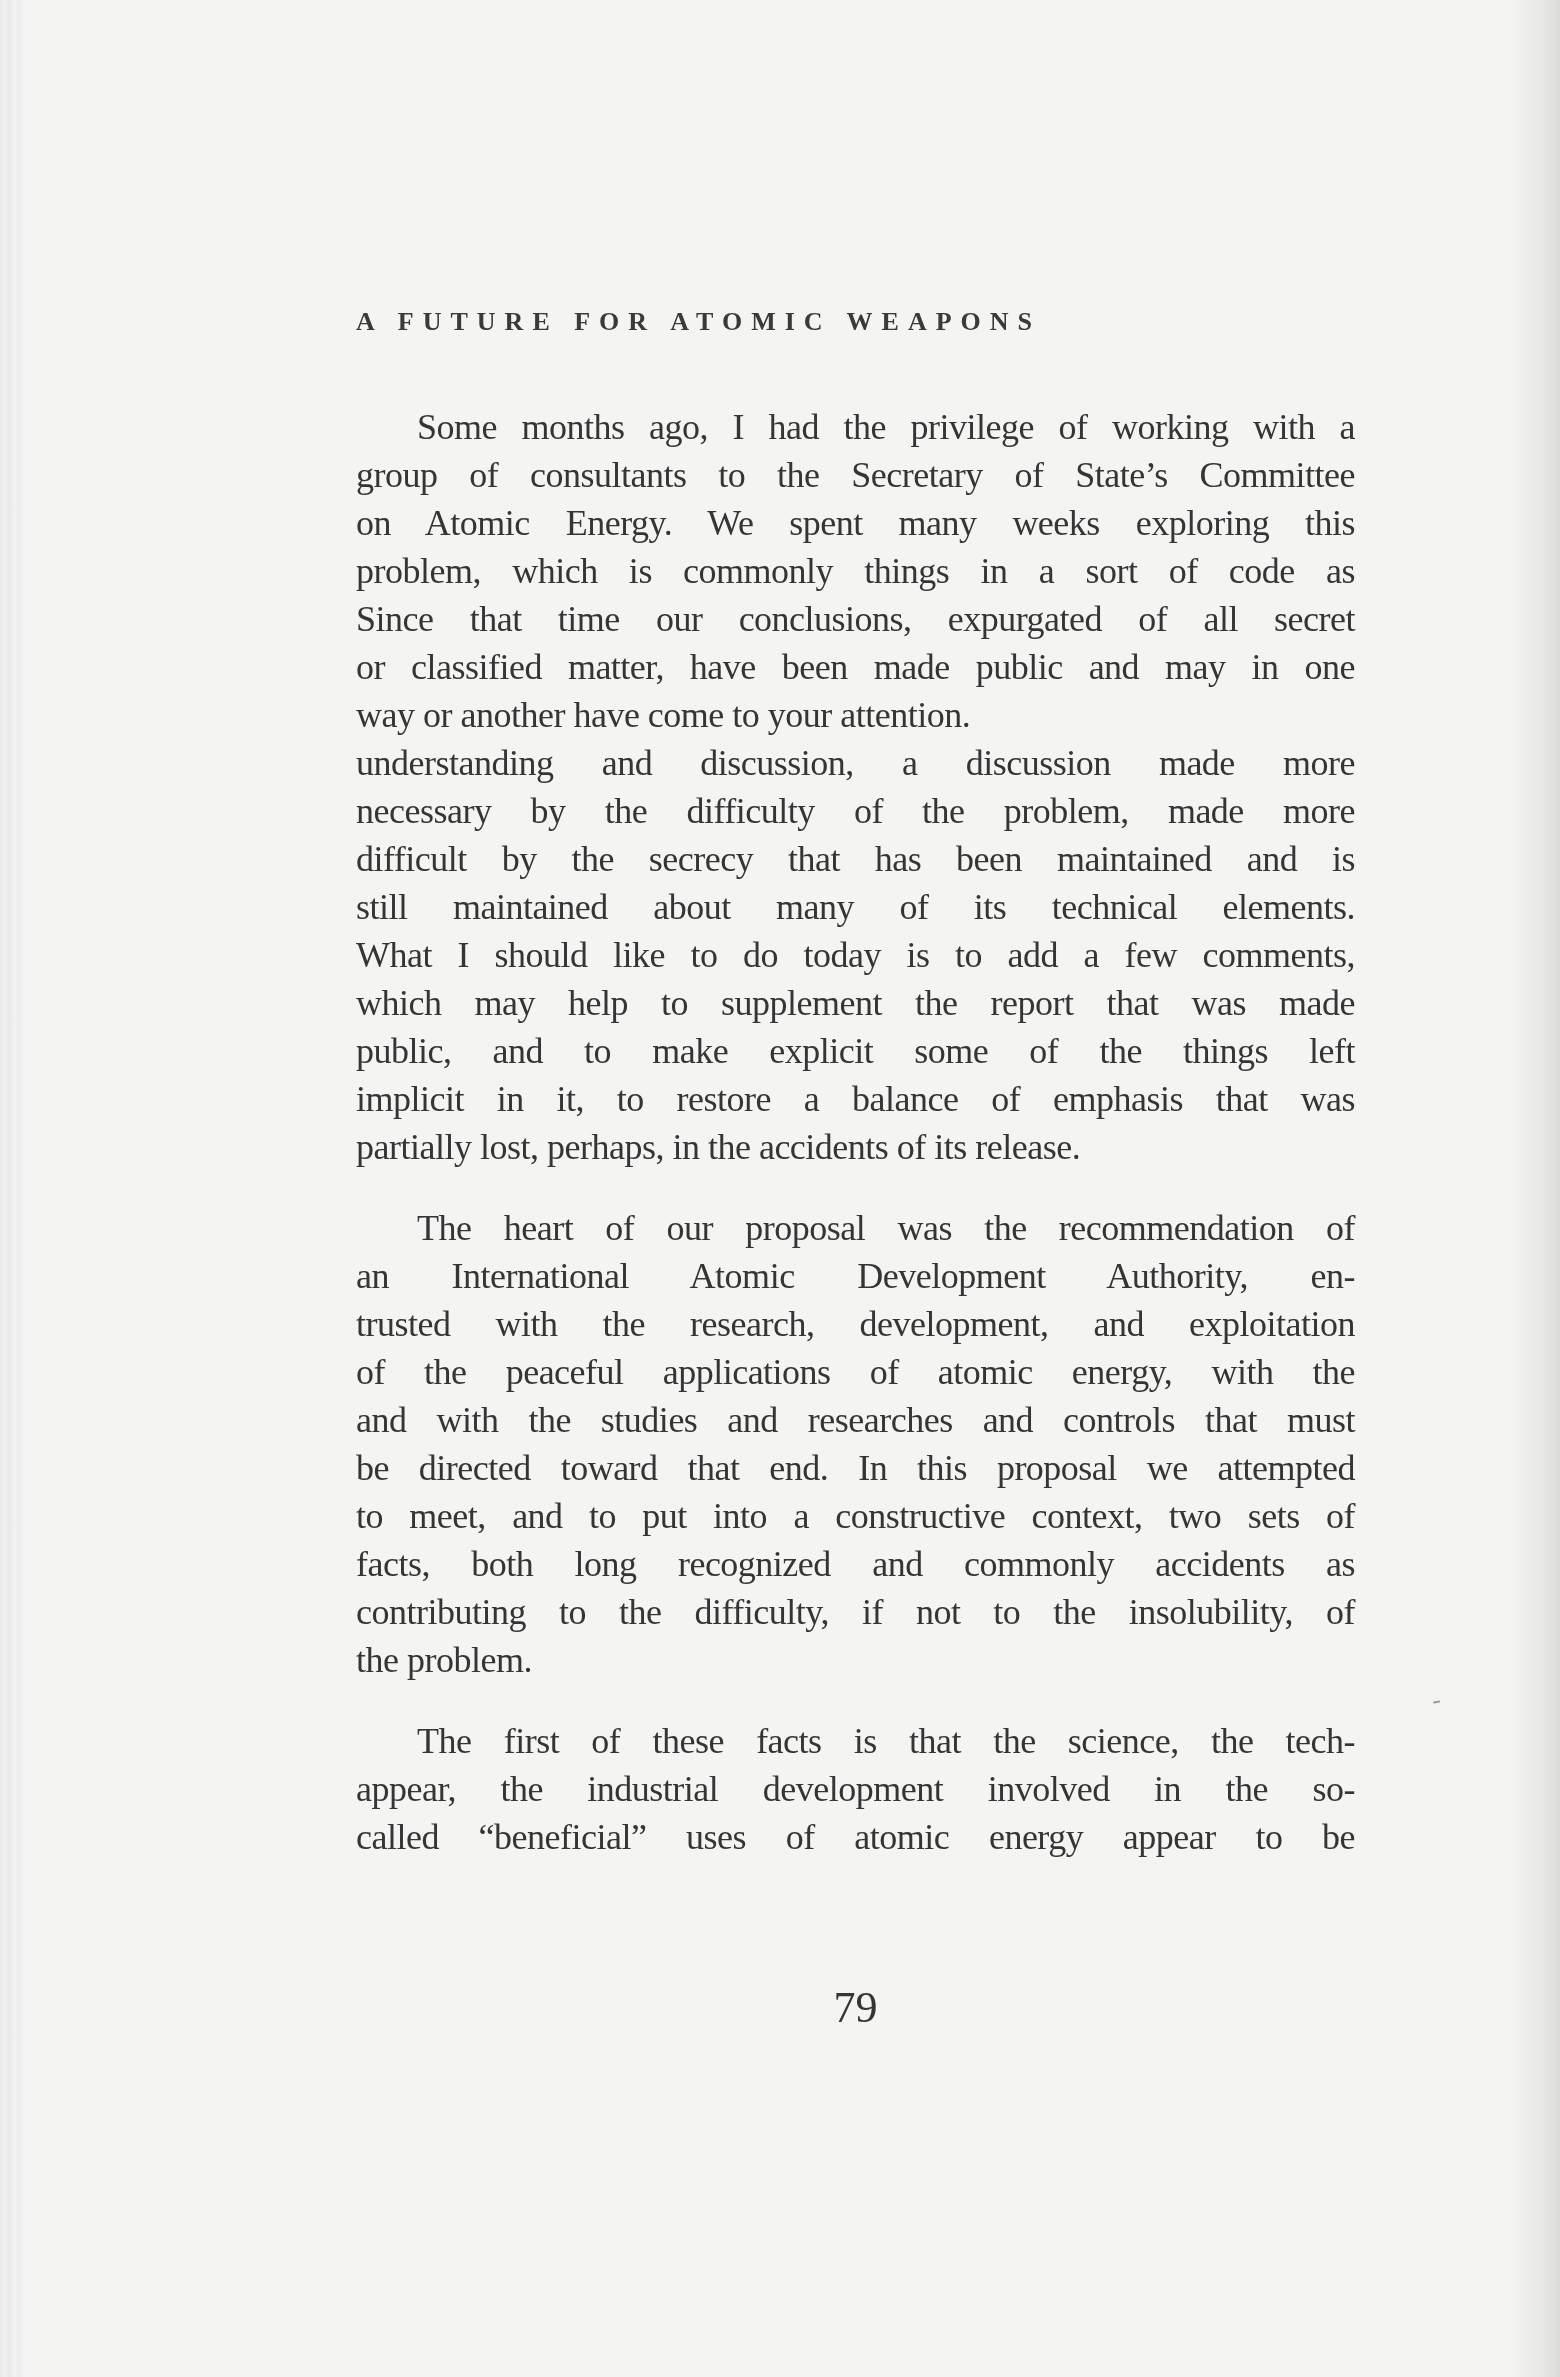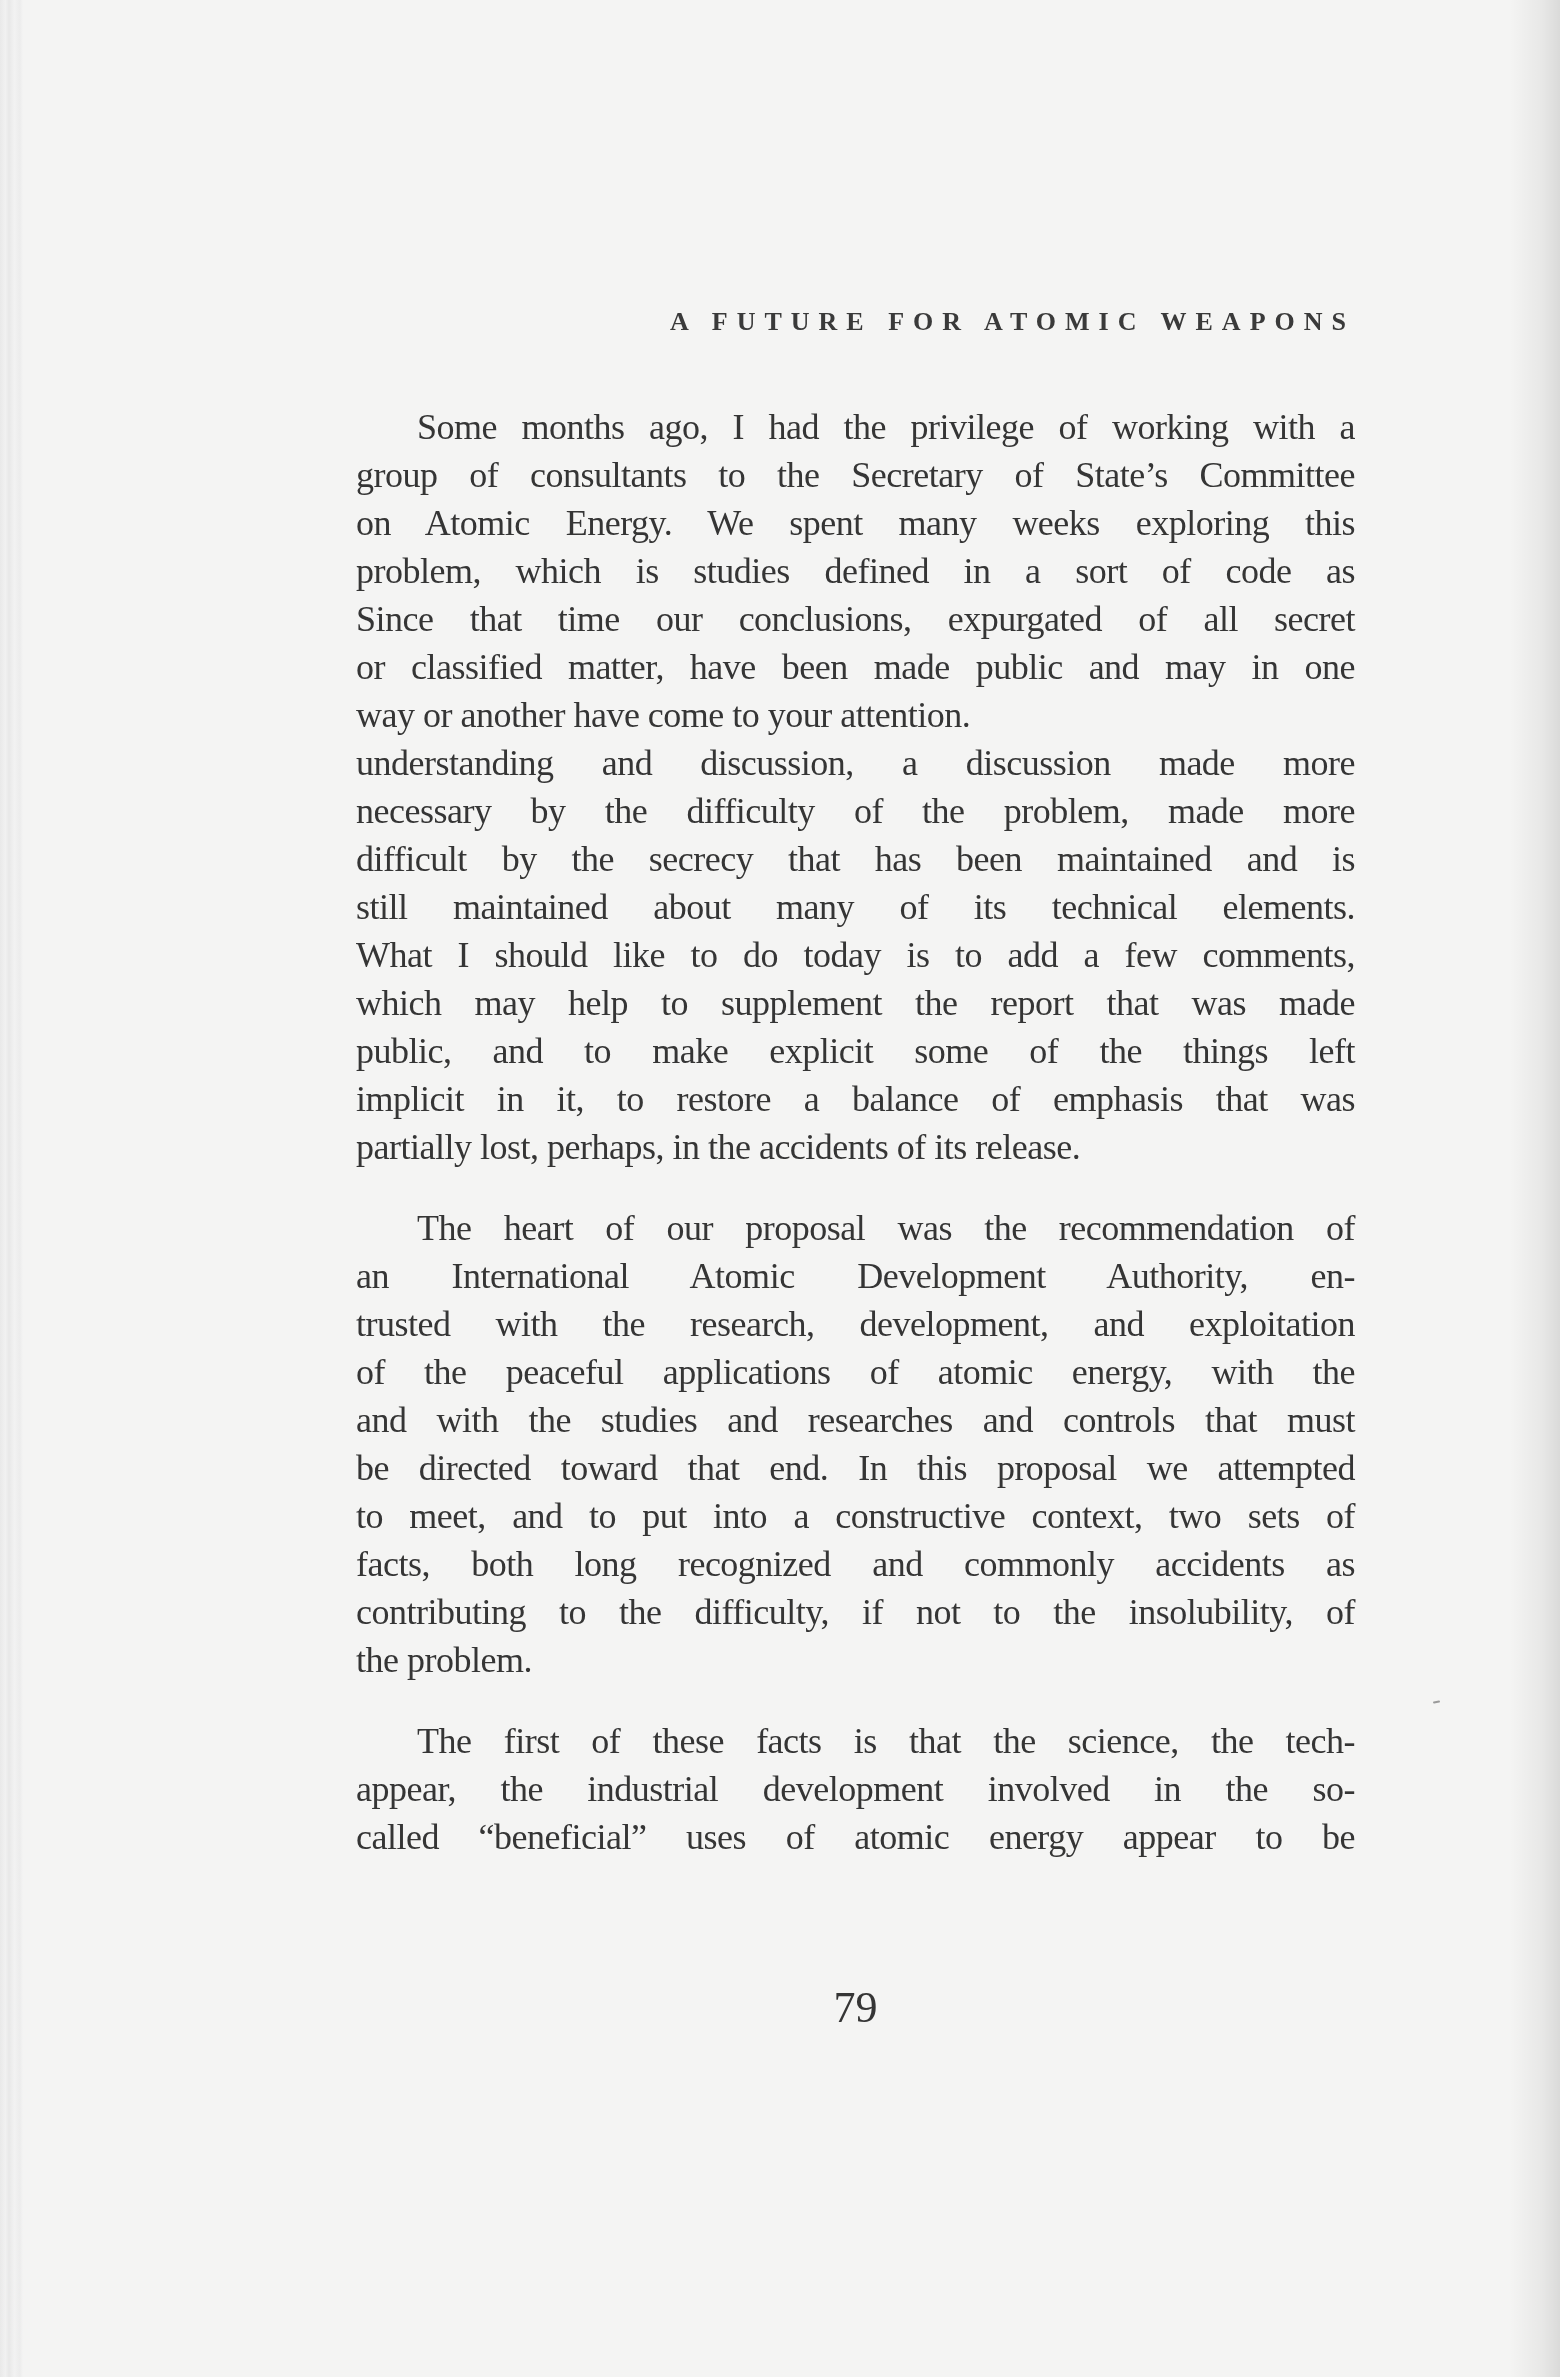--- a/index.html
+++ b/index.html
@@ -23,21 +23,21 @@
       linear-gradient(to right, rgba(0,0,0,0) 1510px, rgba(0,0,0,0.05) 1542px, rgba(0,0,0,0.11) 1561px),
       linear-gradient(to right, #e9e9e9 0px, #f1f1f1 5.4px, #e8e8e8 9px, #f2f2f2 14.3px, #ececec 19.7px, #f4f4f3 23px, #f4f4f3 100%);
   }
   .running-head {
     position: absolute;
     left: 356px;
     width: 999px;
     top: 306px;
     height: 32px;
     line-height: 32px;
-    text-align: right;
+    text-align: left;
     font-size: 26px;
     letter-spacing: 9px;
     font-weight: bold;
     color: #3a3a3a;
     white-space: nowrap;
   }
   .body-text {
     position: absolute;
     left: 356px;
     top: 370px;
@@ -80,21 +80,21 @@
 <div class="page">
 
   <div class="running-head">A FUTURE FOR ATOMIC WEAPONS</div>
 
   <div class="body-text">
 
     <div>
       <span class="line indent">Some months ago, I had the privilege of working with a</span>
       <span class="line">group of consultants to the Secretary of State’s Committee</span>
       <span class="line">on Atomic Energy. We spent many weeks exploring this</span>
-      <span class="line">problem, which is studies defined in a sort of code as</span>
+      <span class="line">problem, which is commonly things in a sort of code as</span>
       <span class="line">Since that time our conclusions, expurgated of all secret</span>
       <span class="line">or classified matter, have been made public and may in one</span>
       <span class="line last">way or another have come to your attention.</span>
     </div>
 
     <div>
       <span class="line">understanding and discussion, a discussion made more</span>
       <span class="line">necessary by the difficulty of the problem, made more</span>
       <span class="line">difficult by the secrecy that has been maintained and is</span>
       <span class="line">still maintained about many of its technical elements.</span>

